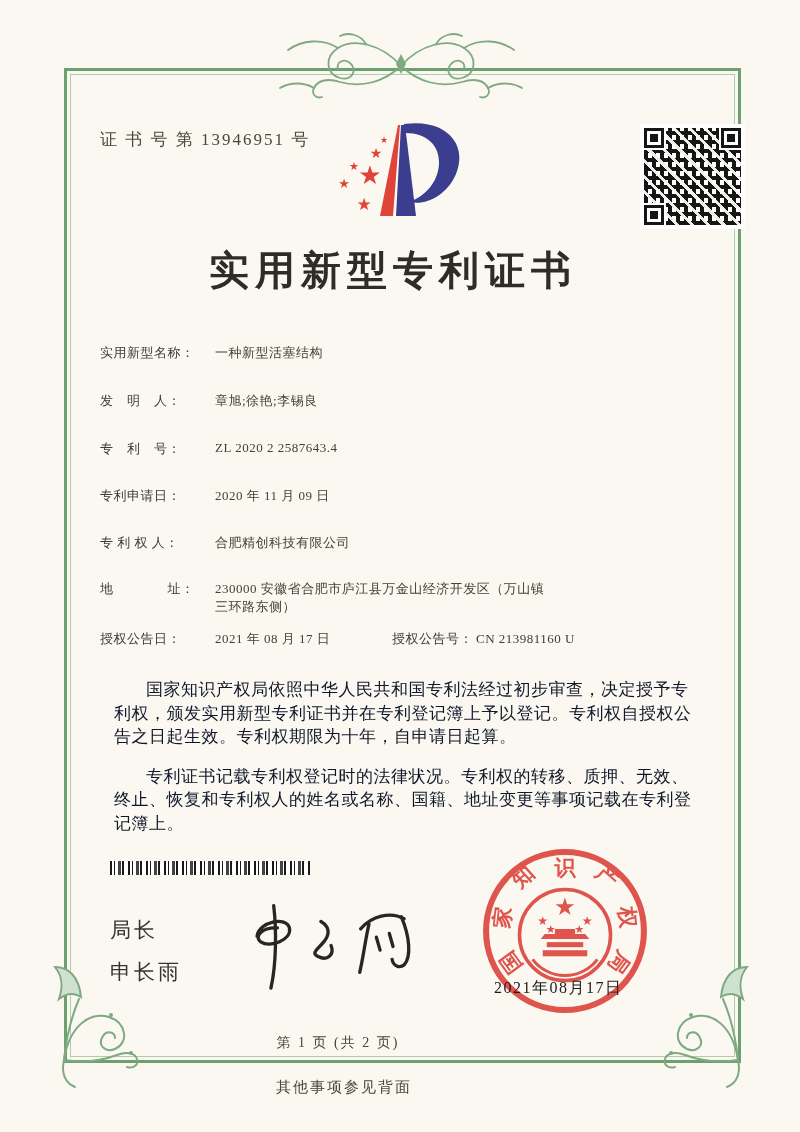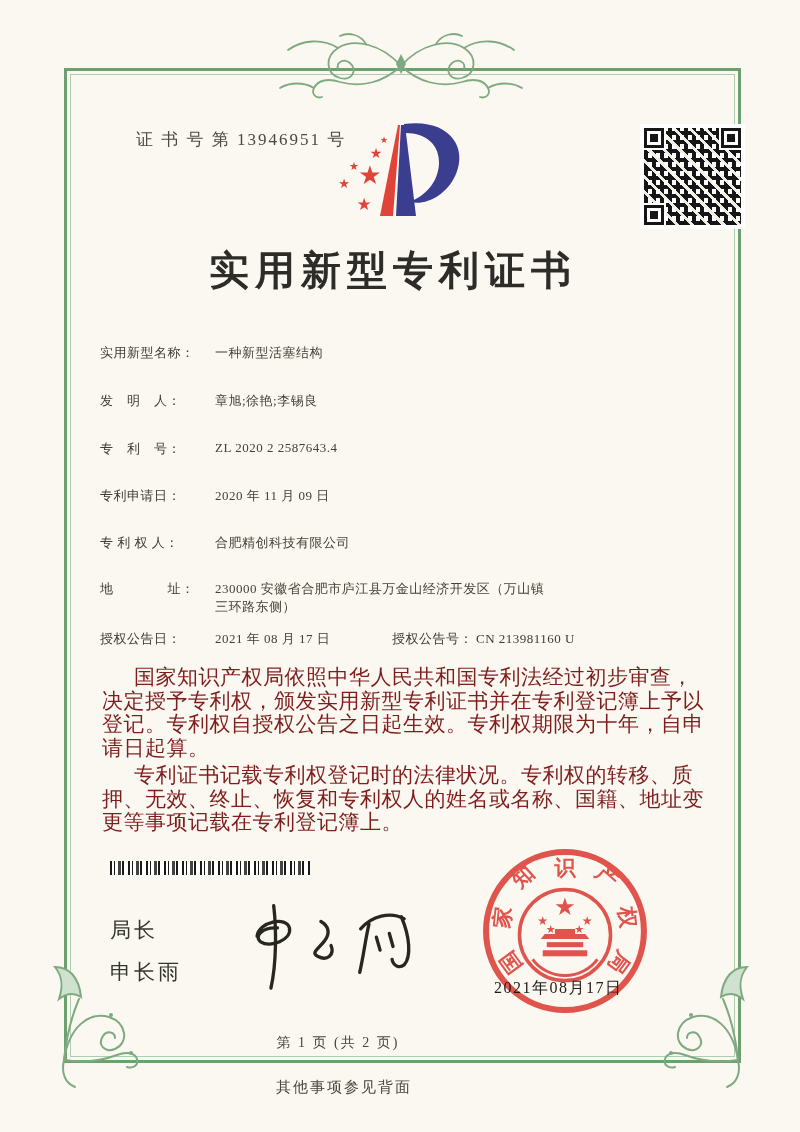--- a/index.html
+++ b/index.html
@@ -15,21 +15,21 @@
   .frame{
     left:64px;top:68px;width:671px;height:989px;
     border:3px solid #6da06f;
   }
   .frame-inner{
     position:absolute;inset:3px;
     border:1px solid #aecdae;
   }
 
   
-  .cert-no{left:100px;top:128px;font-size:17px;letter-spacing:2px;color:#4a493f;margin-left:36px;}
+  .cert-no{left:100px;top:128px;font-size:17px;letter-spacing:2px;color:#4a493f;}
   .logo{left:330px;top:112px;}
   .qr{left:640px;top:124px;width:105px;height:105px;background:#fff;}
   .qr-noise{
     position:absolute;inset:4px;
     background-image:
       repeating-linear-gradient(45deg, rgba(250,248,240,.95) 0 3px, rgba(0,0,0,0) 3px 11px),
       repeating-linear-gradient(0deg, #161616 0 4px, rgba(0,0,0,0) 4px 9px),
       repeating-linear-gradient(90deg, #161616 0 4px, rgba(0,0,0,0) 4px 8px);
   }
   .finder{position:absolute;width:14px;height:14px;border:3px solid #161616;background:#fff;box-shadow:0 0 0 2px #fff;}
@@ -46,21 +46,21 @@
 
   
   .row{position:absolute;left:100px;font-size:13px;letter-spacing:.5px;}
   .flabel{color:#3c3b34;}
   .fvalue{position:absolute;left:115px;top:0;width:490px;white-space:pre-line;color:#434238;}
   .grant2{position:absolute;left:292px;top:0;white-space:nowrap;}
   .grant2 .fvalue2{margin-left:3px;}
 
   
   .paras{left:98px;top:662px;width:612px;}
-  .paras p{margin:4px;font-size:21px;line-height:23.5px;text-indent:32px;letter-spacing:.5px;color:#7f1d1d;}
+  .paras p{margin:16px;font-size:17px;line-height:23.5px;text-indent:32px;letter-spacing:.5px;color:#0f172a;}
 
   
   .barcode{
     left:110px;top:861px;width:200px;height:14px;
     background:repeating-linear-gradient(90deg,
       #1a1a1a 0 2px,#fff 2px 4px,#1a1a1a 4px 5px,#fff 5px 8px,
       #444 8px 11px,#fff 11px 12px,#1a1a1a 12px 14px,#fff 14px 18px);
   }
 
   

